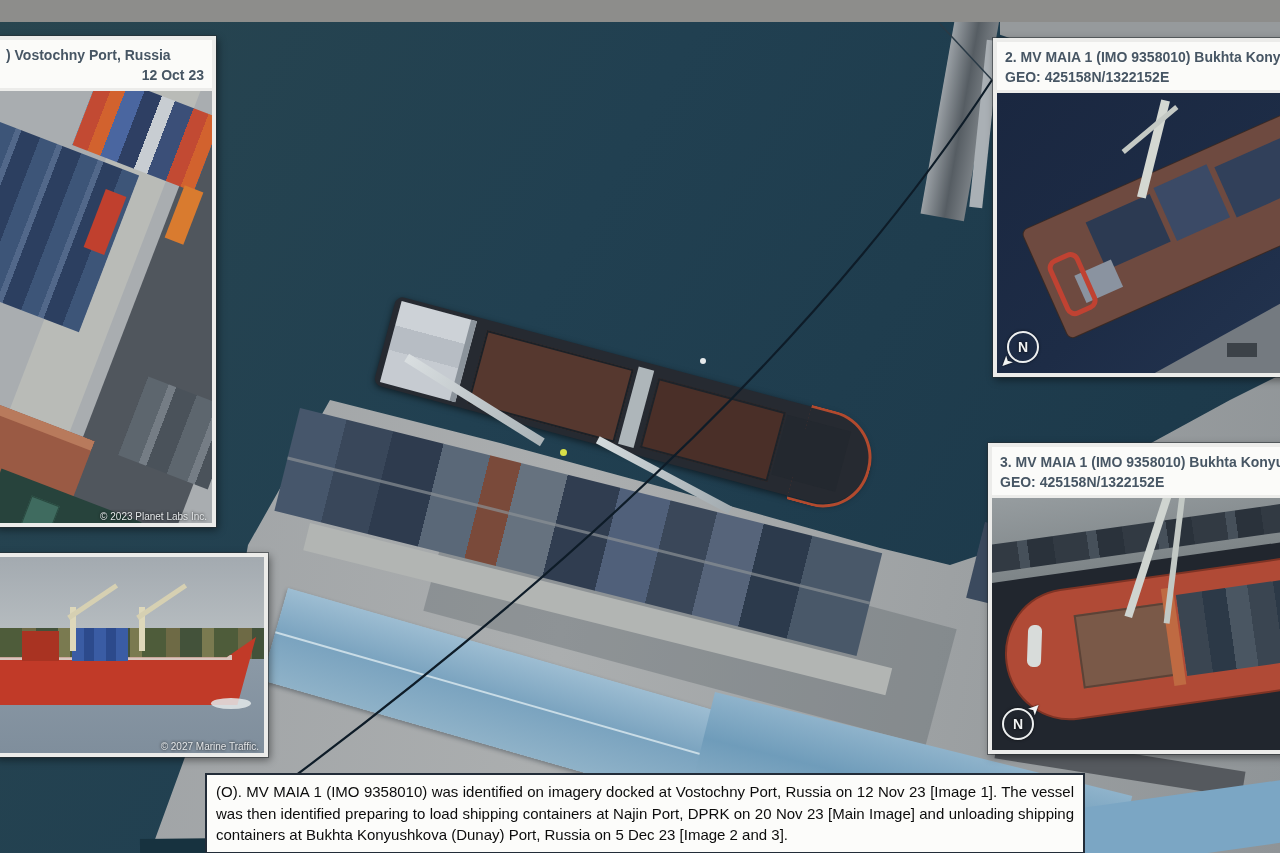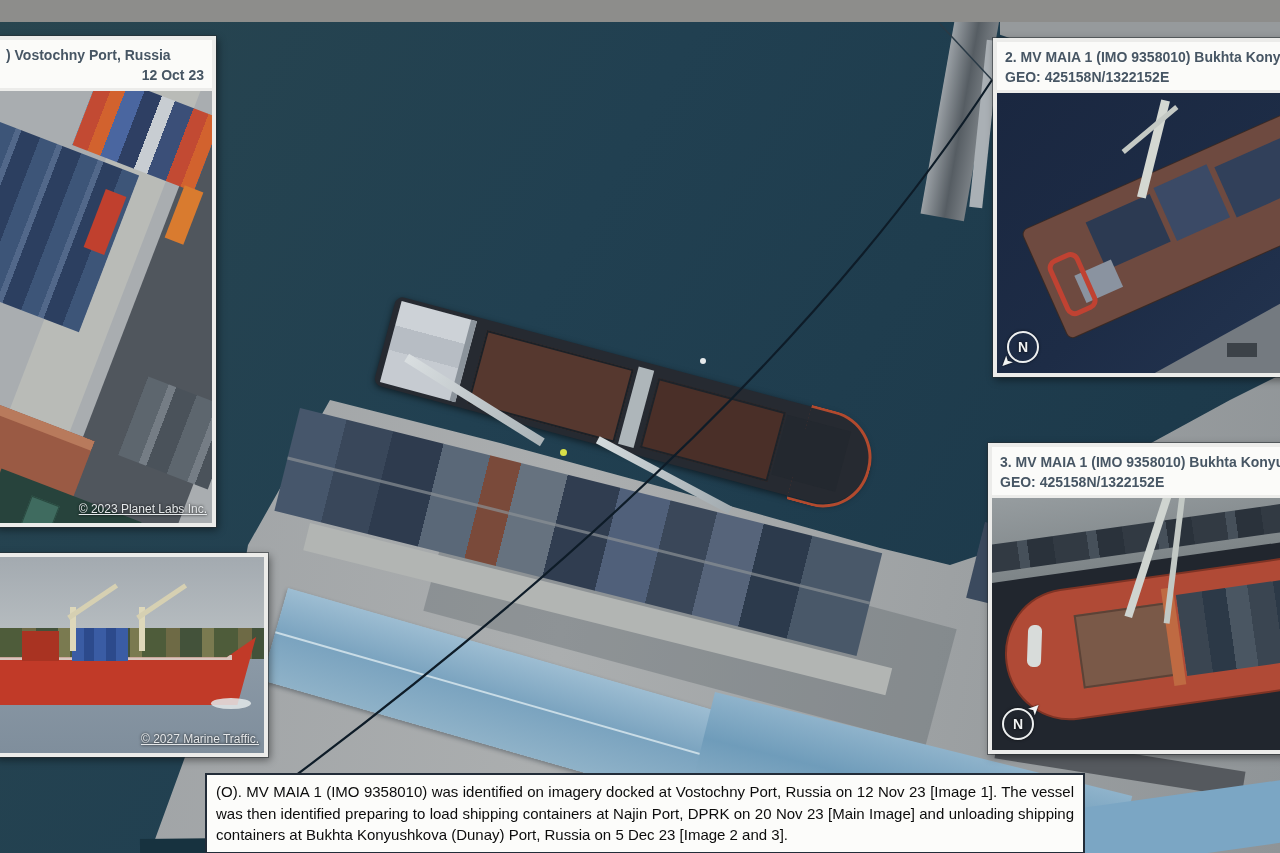--- a/index.html
+++ b/index.html
@@ -83,22 +83,22 @@
   .overlay-svg{position:absolute;left:0;top:0;z-index:4;pointer-events:none;}
 
   
   .inset{position:absolute;border:4px solid #ececea;background:#fbfbf9;z-index:6;
     box-shadow:0 0 0 1px rgba(40,45,50,.55),2px 3px 8px rgba(0,0,0,.45);}
   .inset .hdr{padding:5px 8px 3px;background:#fbfbf9;}
   .inset .line{font-size:14px;font-weight:bold;color:#475664;line-height:20px;
     white-space:nowrap;overflow:hidden;}
   .inset .line.right{text-align:right;}
   .inset .img{position:relative;overflow:hidden;border-top:3px solid #ececea;}
-  .credit{position:absolute;right:5px;bottom:7px;font-size:12px;color:#e4e7e9;
-    text-shadow:0 0 3px #000;z-index:5;text-decoration:underline;}
+  .credit{position:absolute;right:5px;bottom:1px;font-size:10px;color:#e4e7e9;
+    text-shadow:0 0 3px #000;z-index:5;}
 
   
   .inset1{left:-6px;top:36px;width:214px;}
   .inset1 .img{height:432px;background:#a9adb0;}
   .y{position:absolute;transform:rotate(21deg);}
   .y-road{left:46px;top:-30px;width:64px;height:530px;background:#b9bbb7;}
   .y-shadow{left:128px;top:30px;width:120px;height:430px;background:rgba(58,64,72,.8);}
   .y-blue1{left:-34px;top:52px;width:150px;height:168px;
     background:repeating-linear-gradient(90deg,#3d5578 0 18px,#52688a 18px 24px,#2c3f60 24px 44px);}
   .y-row{left:84px;top:2px;width:130px;height:78px;

